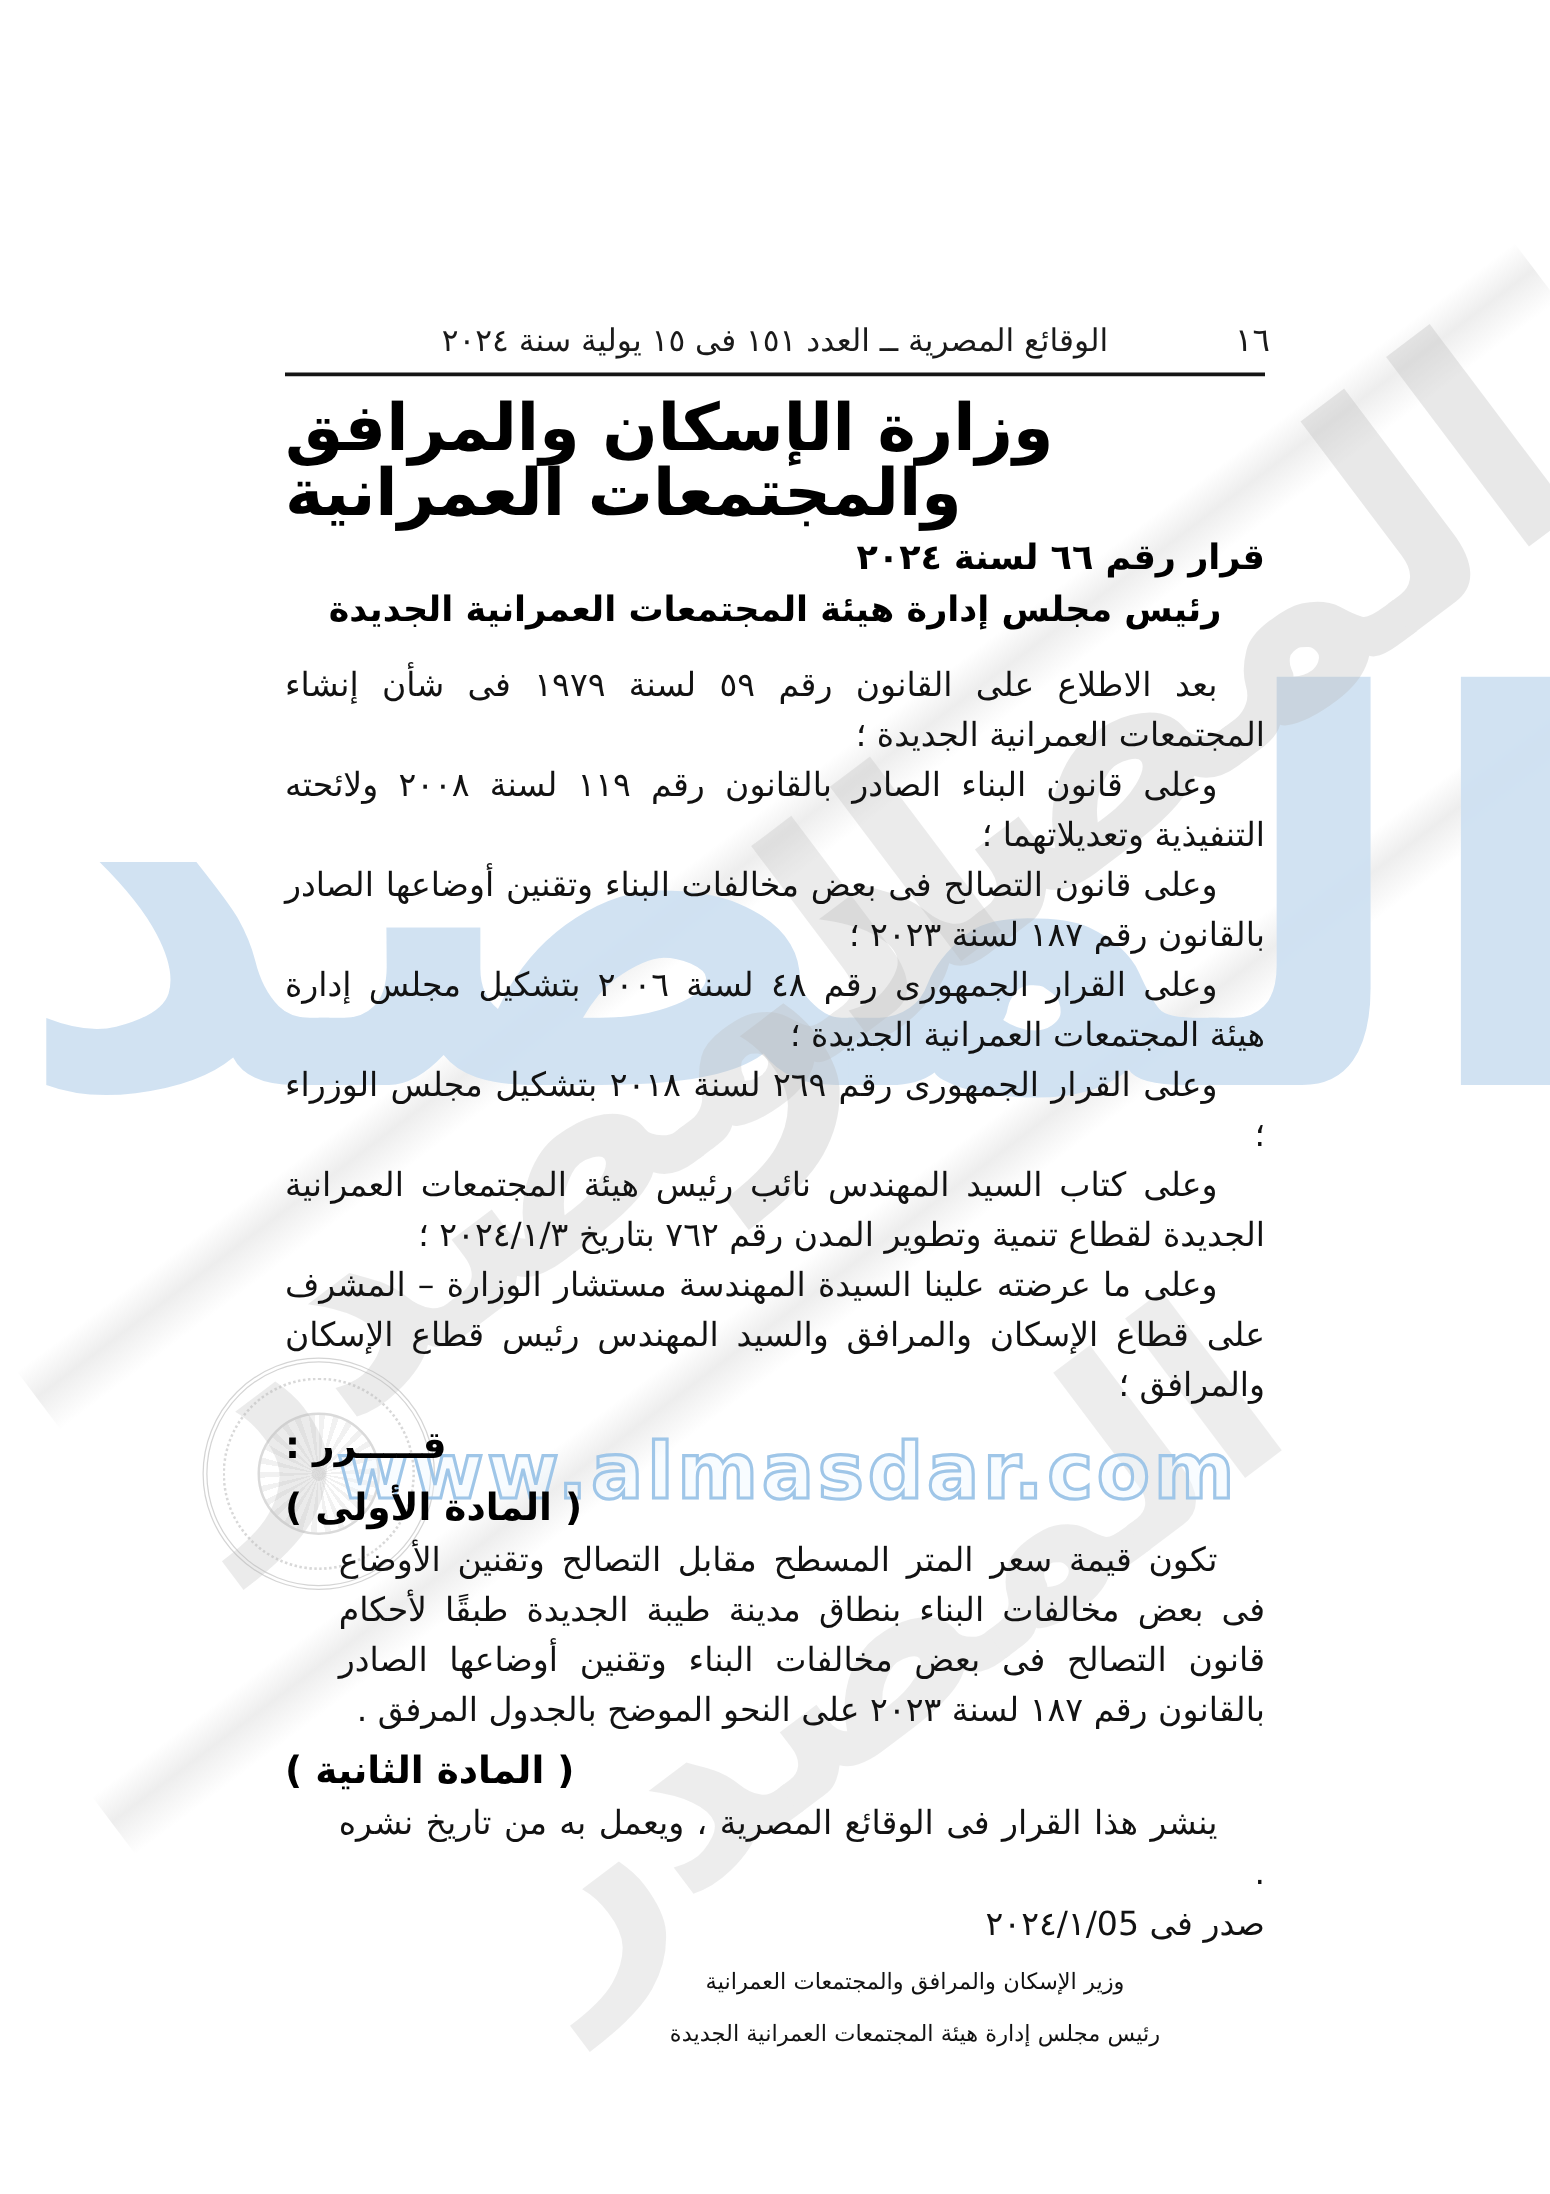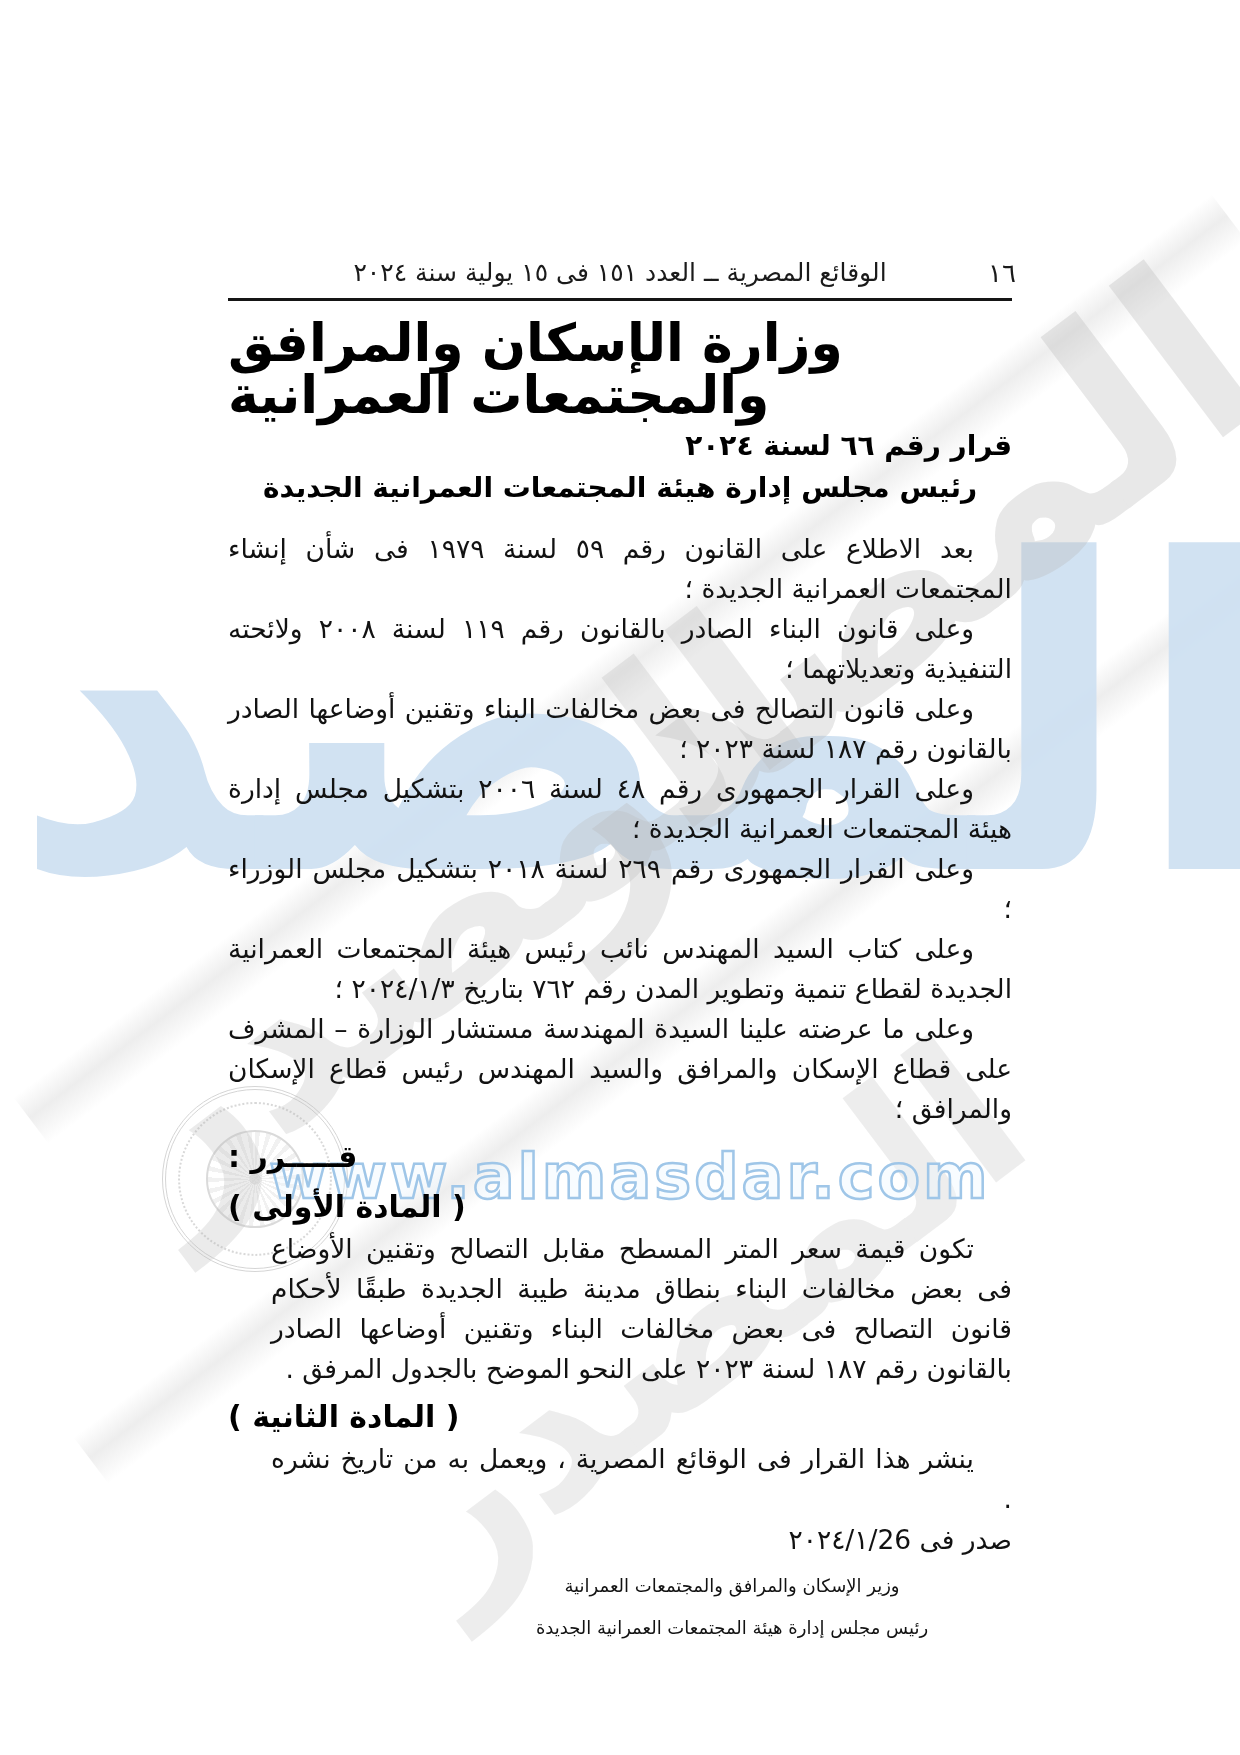--- a/index.html
+++ b/index.html
@@ -126,21 +126,21 @@
       <div class="center-bold">( المادة الأولى )</div>
       <div class="art-body">
         <p>تكون قيمة سعر المتر المسطح مقابل التصالح وتقنين الأوضاع فى بعض مخالفات البناء بنطاق مدينة طيبة الجديدة طبقًا لأحكام قانون التصالح فى بعض مخالفات البناء وتقنين أوضاعها الصادر بالقانون رقم ١٨٧ لسنة ٢٠٢٣ على النحو الموضح بالجدول المرفق .</p>
       </div>
 
       <div class="center-bold">( المادة الثانية )</div>
       <div class="art-body">
         <p>ينشر هذا القرار فى الوقائع المصرية ، ويعمل به من تاريخ نشره .</p>
       </div>
 
-      <p class="issued">صدر فى ٢٠٢٤/١/26</p>
+      <p class="issued">صدر فى ٢٠٢٤/١/05</p>
 
       <div class="sig-block">
         <p class="sig-line">وزير الإسكان والمرافق والمجتمعات العمرانية</p>
         <p class="sig-line">رئيس مجلس إدارة هيئة المجتمعات العمرانية الجديدة</p>
 
       </div>
 
     </div>
   </div>
 </div>

